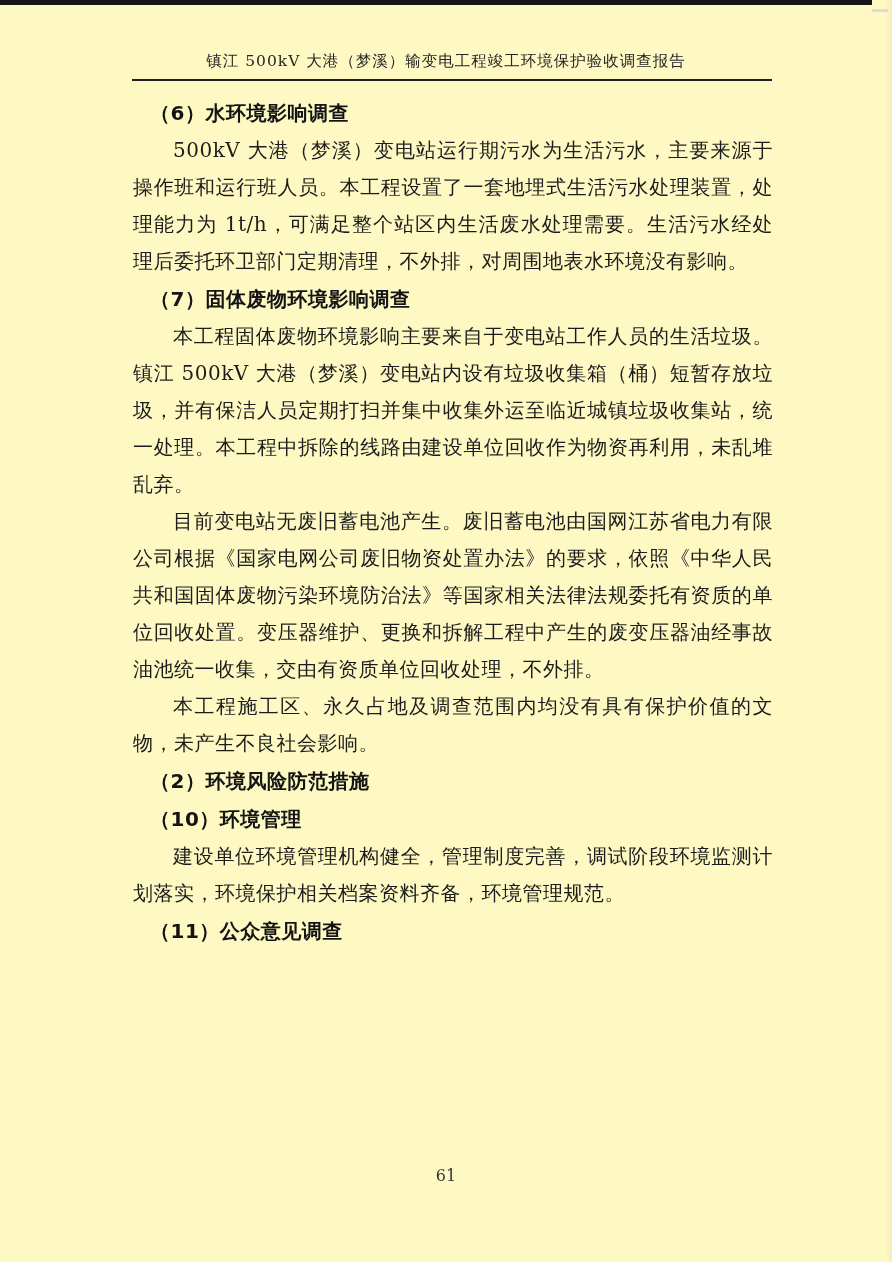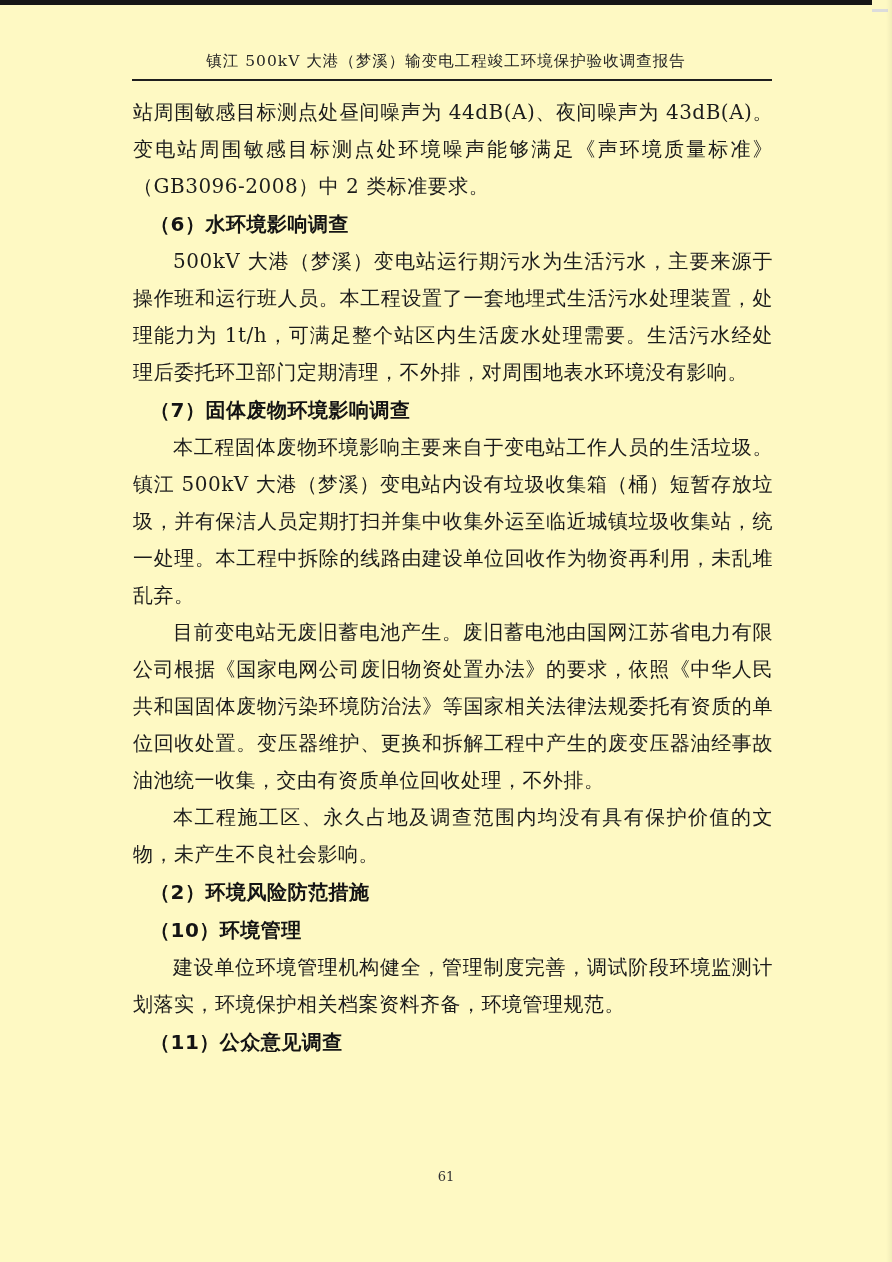--- a/index.html
+++ b/index.html
@@ -80,42 +80,41 @@
     font-family: "DejaVu Sans", sans-serif;
   }
   .footer {
     position: absolute;
     top: 1166px;
     left: 0;
     width: 892px;
     text-align: center;
   }
   .page-number {
-    font-size: 13px;
+    font-size: 16px;
     color: #333333;
     font-family: "DejaVu Serif", serif;
   }
 </style>
 </head>
 <body>
 
 <div class="page">
 
   <div class="scan-bar"></div>
   <div class="scan-bar-tail"></div>
   <div class="edge-shade"></div>
 
   <div class="header">
     <div class="header-title">镇江 500kV 大港（梦溪）输变电工程竣工环境保护验收调查报告</div>
     <div class="header-rule"></div>
   </div>
 
   <div class="doc-body">
 
-    <p class="no-indent">站周围敏感目标测点处昼间噪声为 44dB(A)、夜间噪声为 43dB(A)。变电站周围敏感目标测点处环境噪声能够满足《声环境质量标准》（GB3096-2008）中 2 类标准要求。</p>
 
     <h3>（6）水环境影响调查</h3>
     <p>500kV 大港（梦溪）变电站运行期污水为生活污水，主要来源于操作班和运行班人员。本工程设置了一套地埋式生活污水处理装置，处理能力为 1t/h，可满足整个站区内生活废水处理需要。生活污水经处理后委托环卫部门定期清理，不外排，对周围地表水环境没有影响。</p>
 
     <h3>（7）固体废物环境影响调查</h3>
     <p>本工程固体废物环境影响主要来自于变电站工作人员的生活垃圾。镇江 500kV 大港（梦溪）变电站内设有垃圾收集箱（桶）短暂存放垃圾，并有保洁人员定期打扫并集中收集外运至临近城镇垃圾收集站，统一处理。本工程中拆除的线路由建设单位回收作为物资再利用，未乱堆乱弃。</p>
     <p>目前变电站无废旧蓄电池产生。废旧蓄电池由国网江苏省电力有限公司根据《国家电网公司废旧物资处置办法》的要求，依照《中华人民共和国固体废物污染环境防治法》等国家相关法律法规委托有资质的单位回收处置。变压器维护、更换和拆解工程中产生的废变压器油经事故油池统一收集，交由有资质单位回收处理，不外排。</p>
 
     <p>本工程施工区、永久占地及调查范围内均没有具有保护价值的文物，未产生不良社会影响。</p>
 

